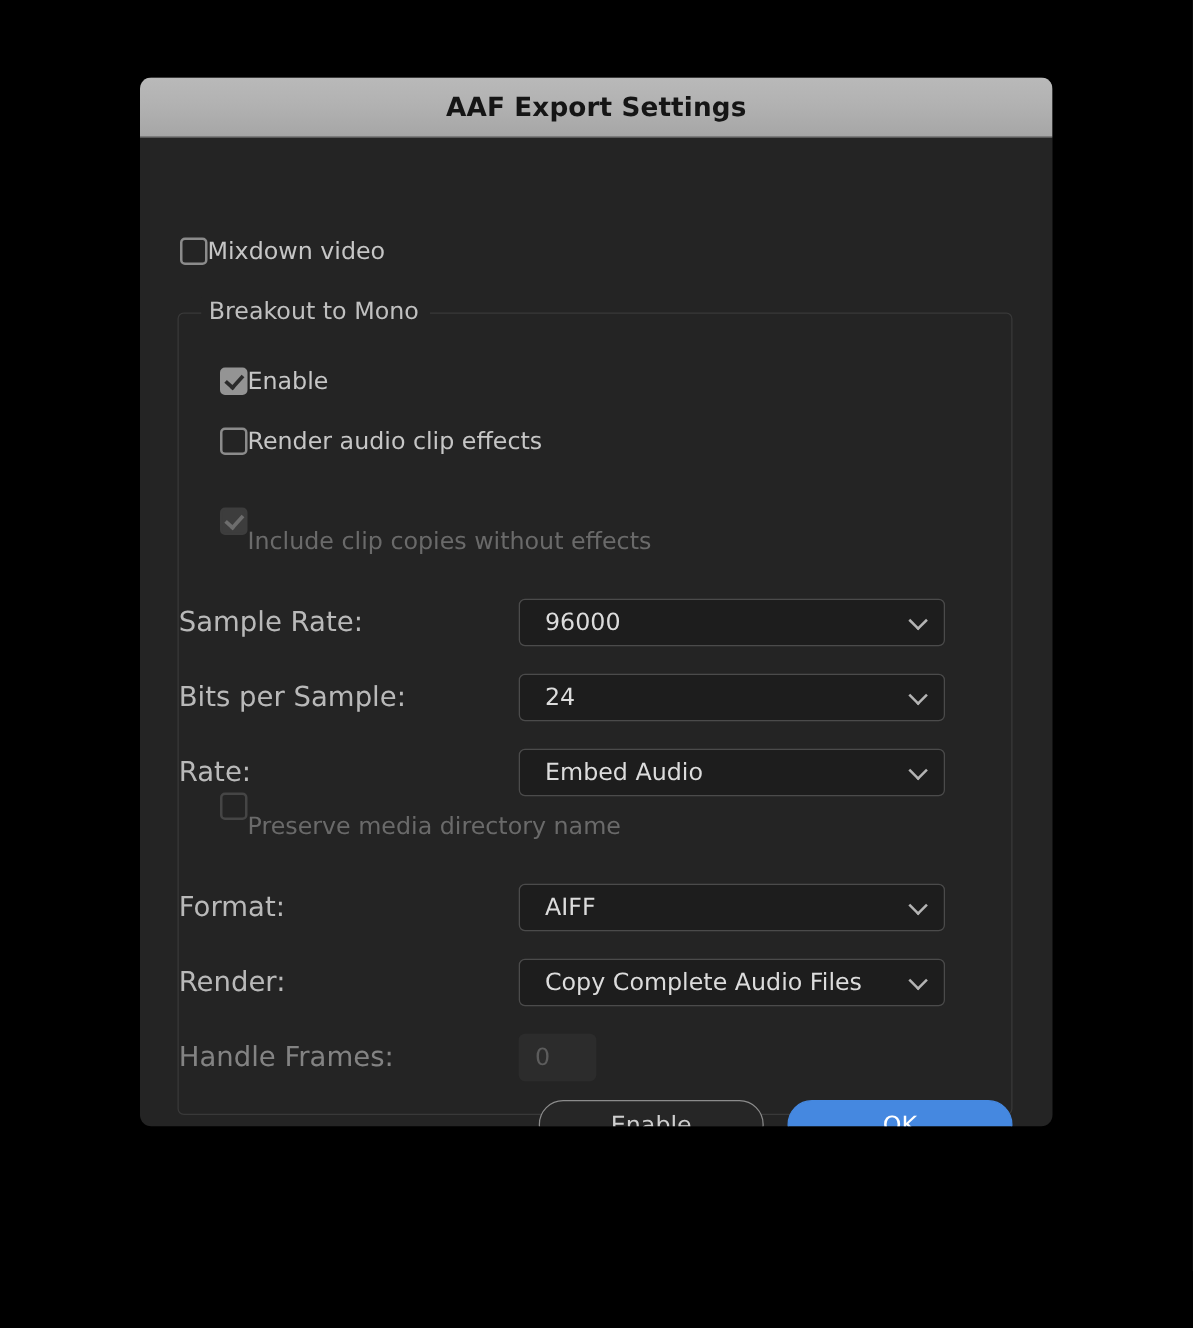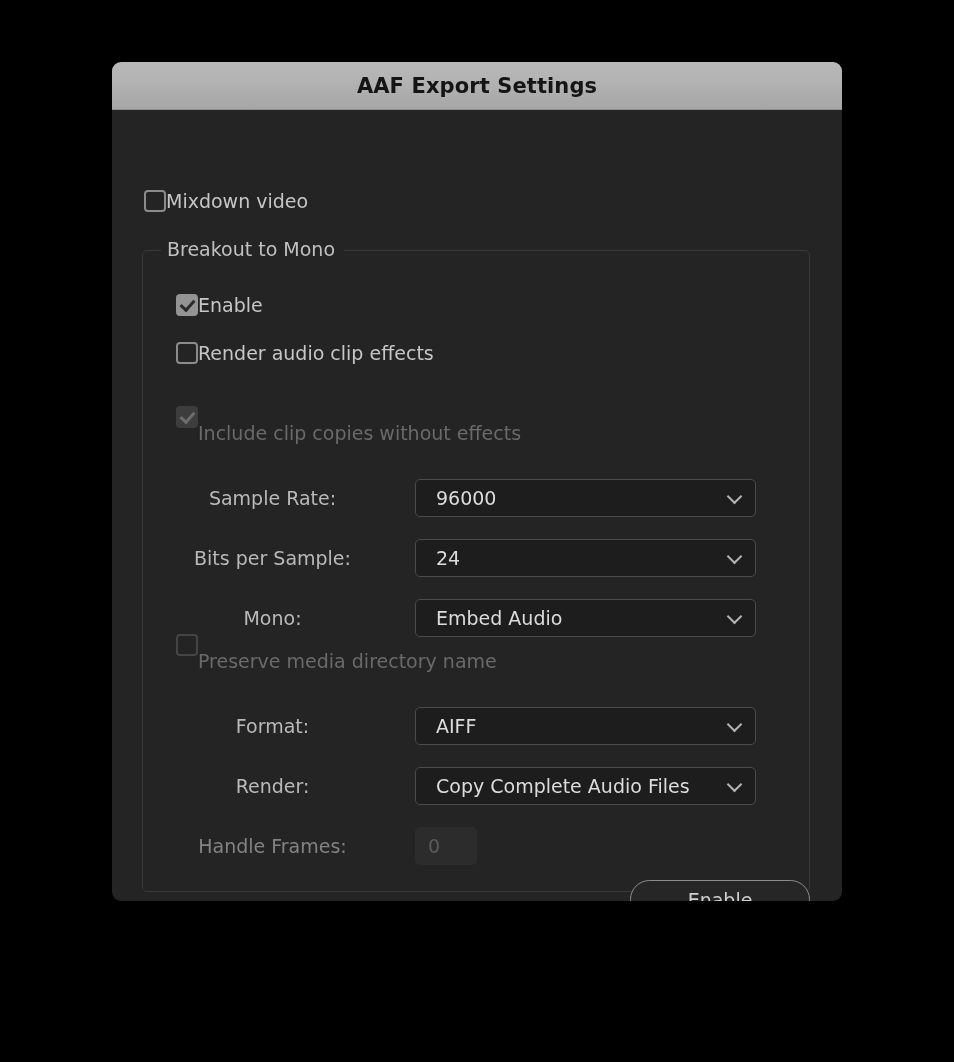--- a/index.html
+++ b/index.html
@@ -148,24 +148,24 @@
   
   .field-row {
     position: absolute;
     display: flex;
     align-items: center;
     left: 0;
     width: 100%;
   }
   .field-label {
     width: 272px;
-    text-align: center;
+    text-align: left;
     padding-right: 13px;
     box-sizing: border-box;
-    font-size: 19px;
+    font-size: 22px;
     color: #b9b9b9;
     white-space: nowrap;
   }
   .field-label.disabled { color: #838383; }
 
   .select {
     position: relative;
     width: 341px;
     height: 38px;
     background: #1d1d1d;
@@ -307,21 +307,21 @@
 
         <div class="field-row row-bits">
           <div class="field-label">Bits per Sample:</div>
           <div class="select">
             <span class="select-value">24</span>
             <span class="chev"></span>
           </div>
         </div>
 
         <div class="field-row row-files">
-          <div class="field-label">Mono:</div>
+          <div class="field-label">Rate:</div>
           <div class="select">
             <span class="select-value">Embed Audio</span>
             <span class="chev"></span>
           </div>
         </div>
 
         <div class="field-row row-format">
           <div class="field-label">Format:</div>
           <div class="select">
             <span class="select-value">AIFF</span>
@@ -342,16 +342,17 @@
           <div class="textinput">
             <span class="textinput-value">0</span>
           </div>
         </div>
 
       </div>
     </div>
 
     <div class="footer">
       <div class="btn btn-cancel">Enable</div>
+      <div class="btn btn-ok">OK</div>
     </div>
 
   </div>
 </div>
 
 </body></html>

